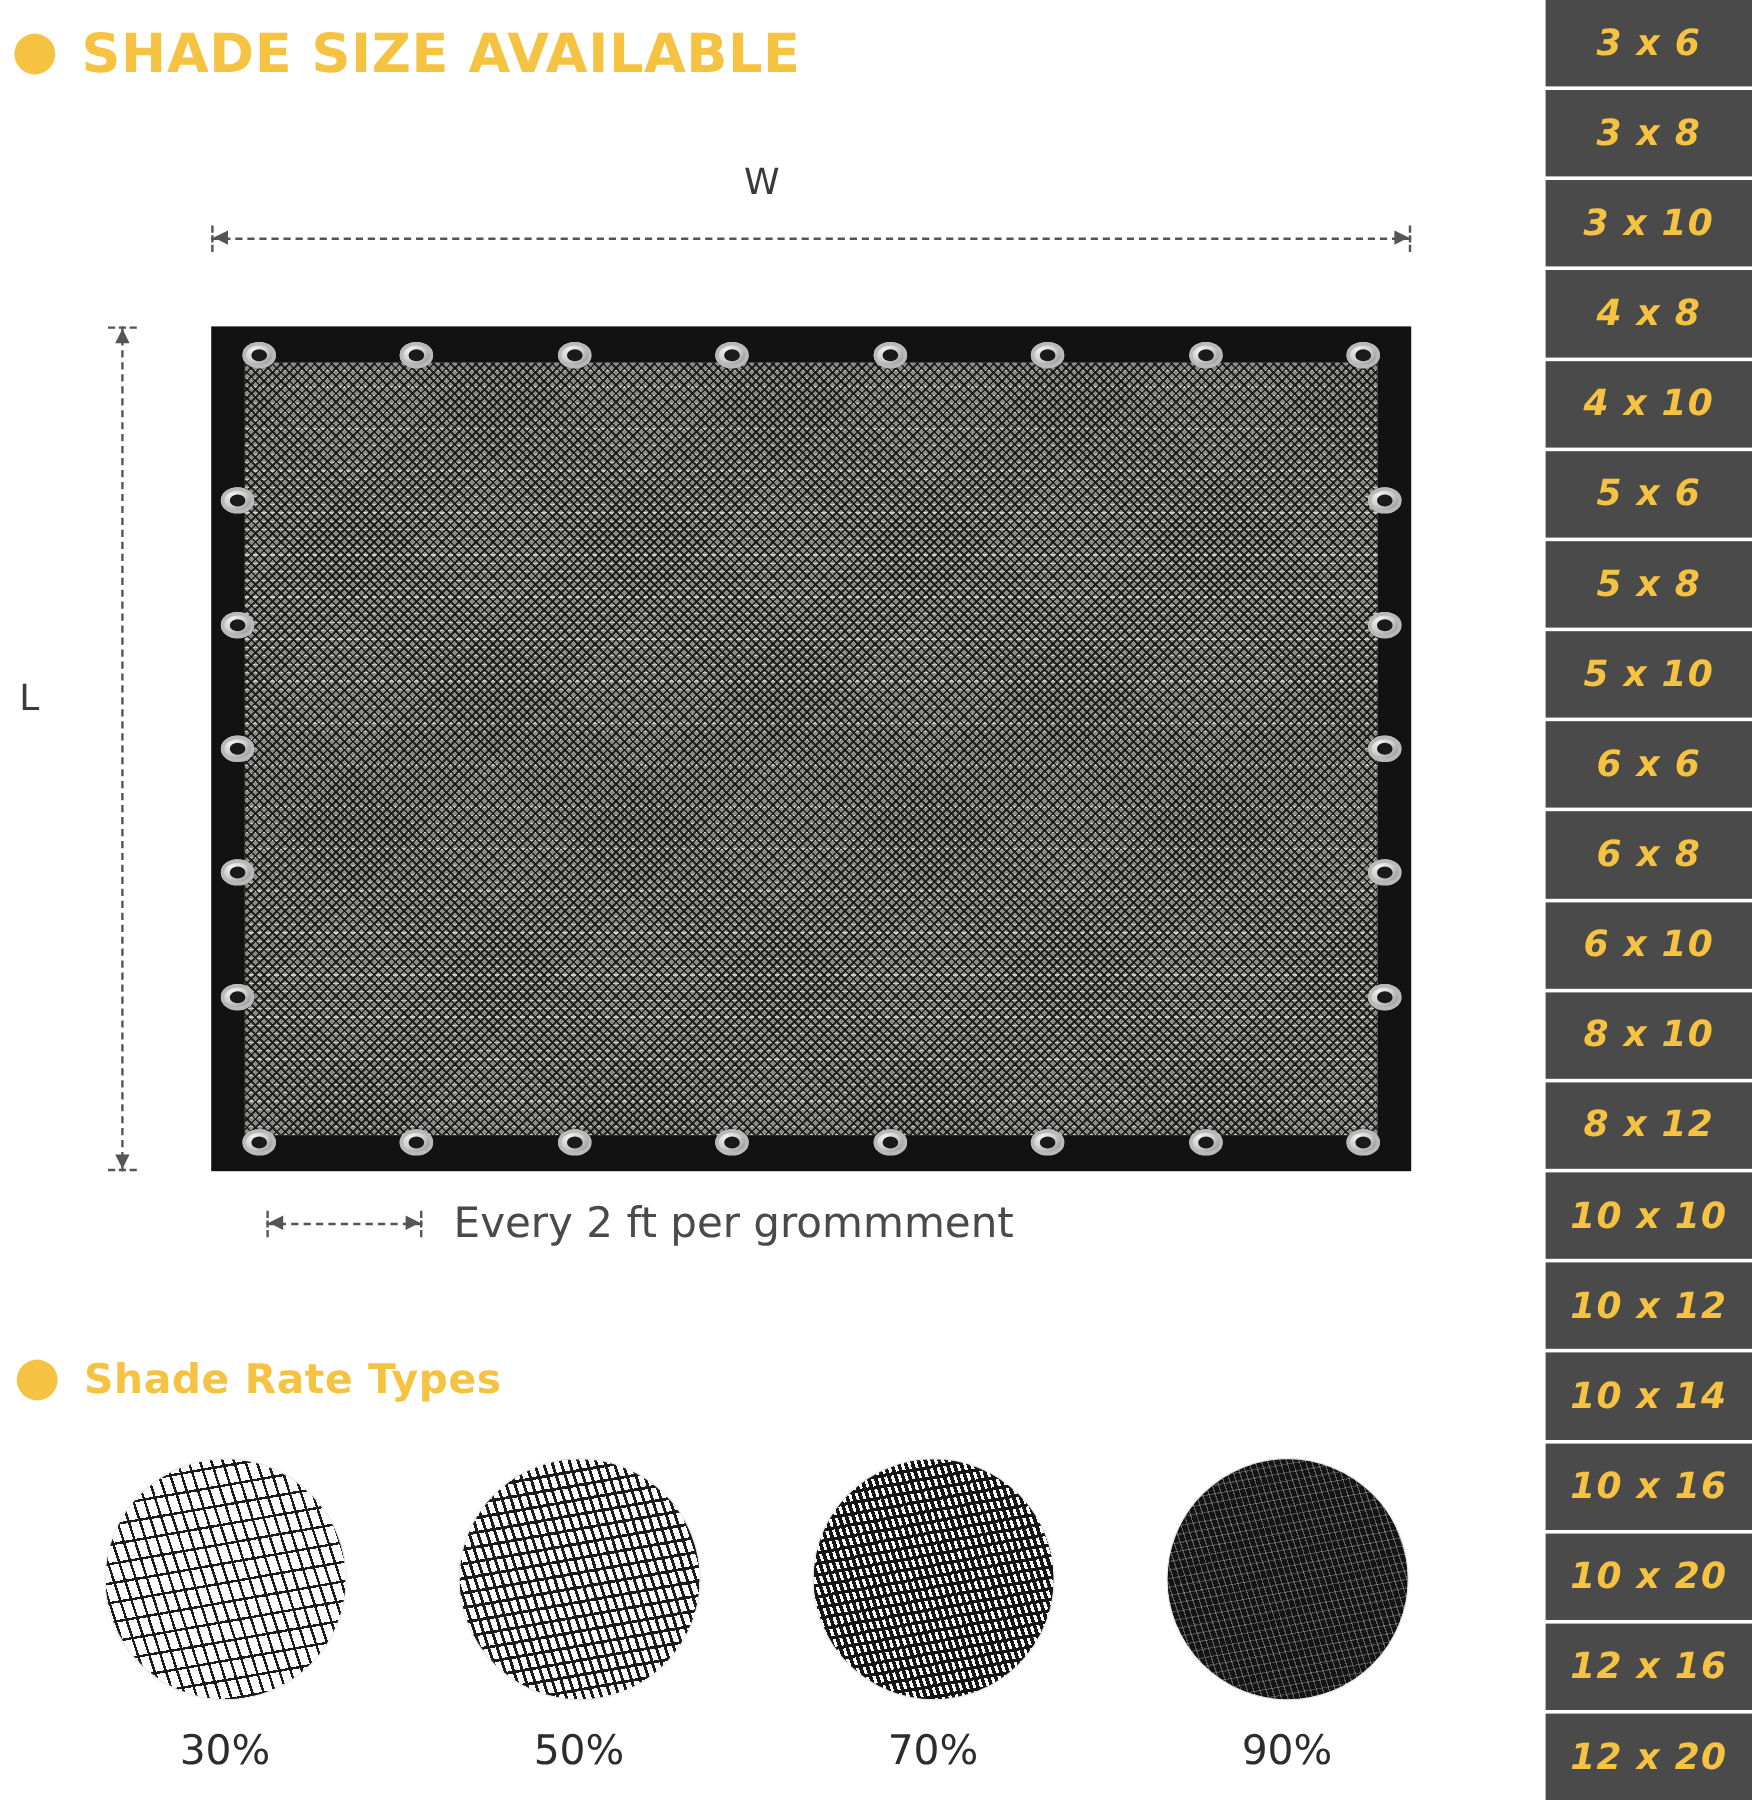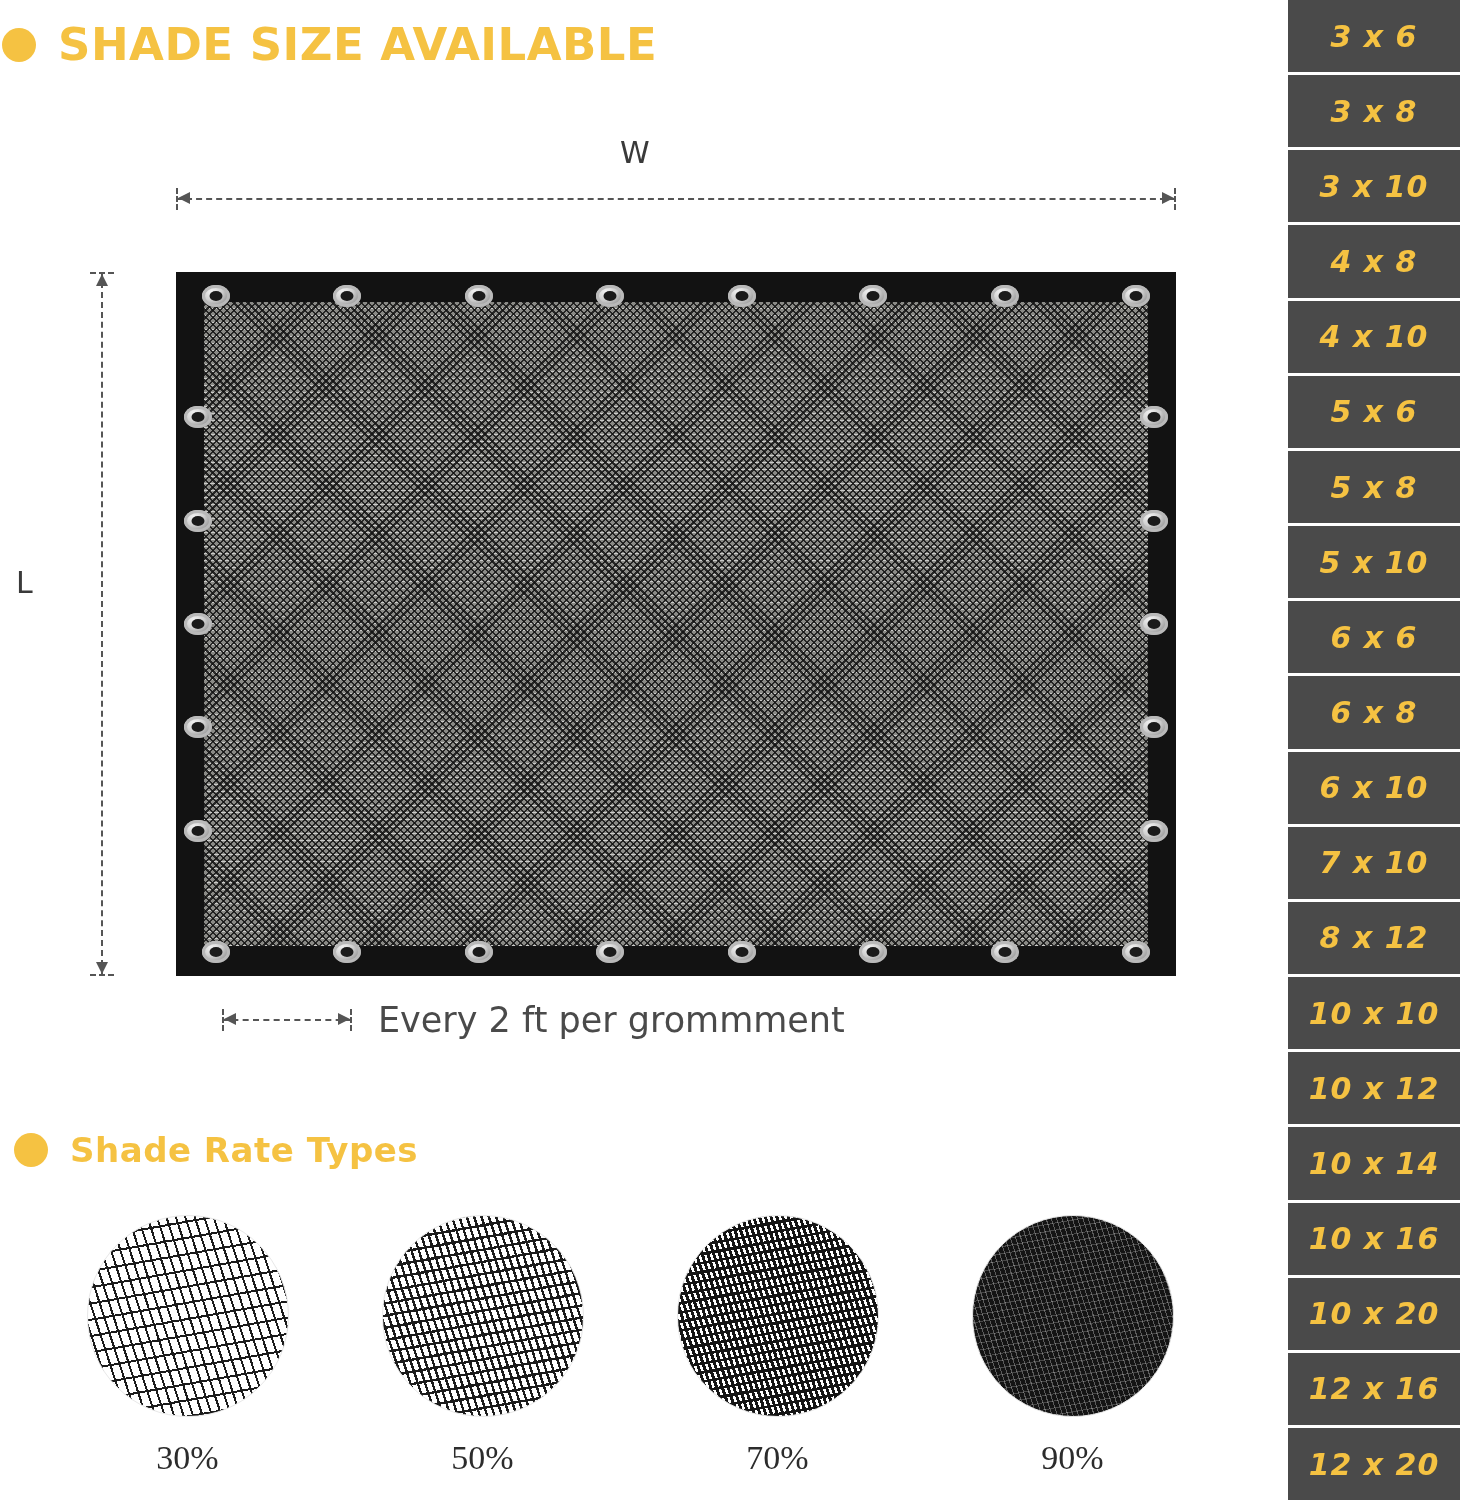--- a/index.html
+++ b/index.html
@@ -37,21 +37,21 @@
     background: #f5c242;
     flex: 0 0 auto;
   }
   .heading-text {
     color: #f5c242;
     font-weight: bold;
     letter-spacing: 0.5px;
     white-space: nowrap;
   }
   #heading-shade-size {
-    left: 2px;
+    left: 12px;
     top: 20px;
   }
   #heading-shade-size .heading-text {
     font-size: 45px;
     line-height: 50px;
   }
   #heading-shade-rate {
     left: 14px;
     top: 1125px;
   }
@@ -230,21 +230,20 @@
     width: 1180px;
     height: 280px;
     display: flex;
     gap: 0;
   }
   .rate-item {
     width: 295px;
     display: flex;
     flex-direction: column;
     align-items: center;
-    font-family: Liberation Serif, serif;
   }
   .rate-circle {
     width: 200px;
     height: 200px;
     border-radius: 50%;
     background-color: #ffffff;
     border: 1px solid #e8e8e8;
   }
   .rate-label {
     margin-top: 22px;
@@ -402,21 +401,21 @@
     <div class="size-chip">3 x 8</div>
     <div class="size-chip">3 x 10</div>
     <div class="size-chip">4 x 8</div>
     <div class="size-chip">4 x 10</div>
     <div class="size-chip">5 x 6</div>
     <div class="size-chip">5 x 8</div>
     <div class="size-chip">5 x 10</div>
     <div class="size-chip">6 x 6</div>
     <div class="size-chip">6 x 8</div>
     <div class="size-chip">6 x 10</div>
-    <div class="size-chip">7 x 10</div>
+    <div class="size-chip">8 x 10</div>
     <div class="size-chip">8 x 12</div>
     <div class="size-chip">10 x 10</div>
     <div class="size-chip">10 x 12</div>
     <div class="size-chip">10 x 14</div>
     <div class="size-chip">10 x 16</div>
     <div class="size-chip">10 x 20</div>
     <div class="size-chip">12 x 16</div>
     <div class="size-chip">12 x 20</div>
   </div>
 

